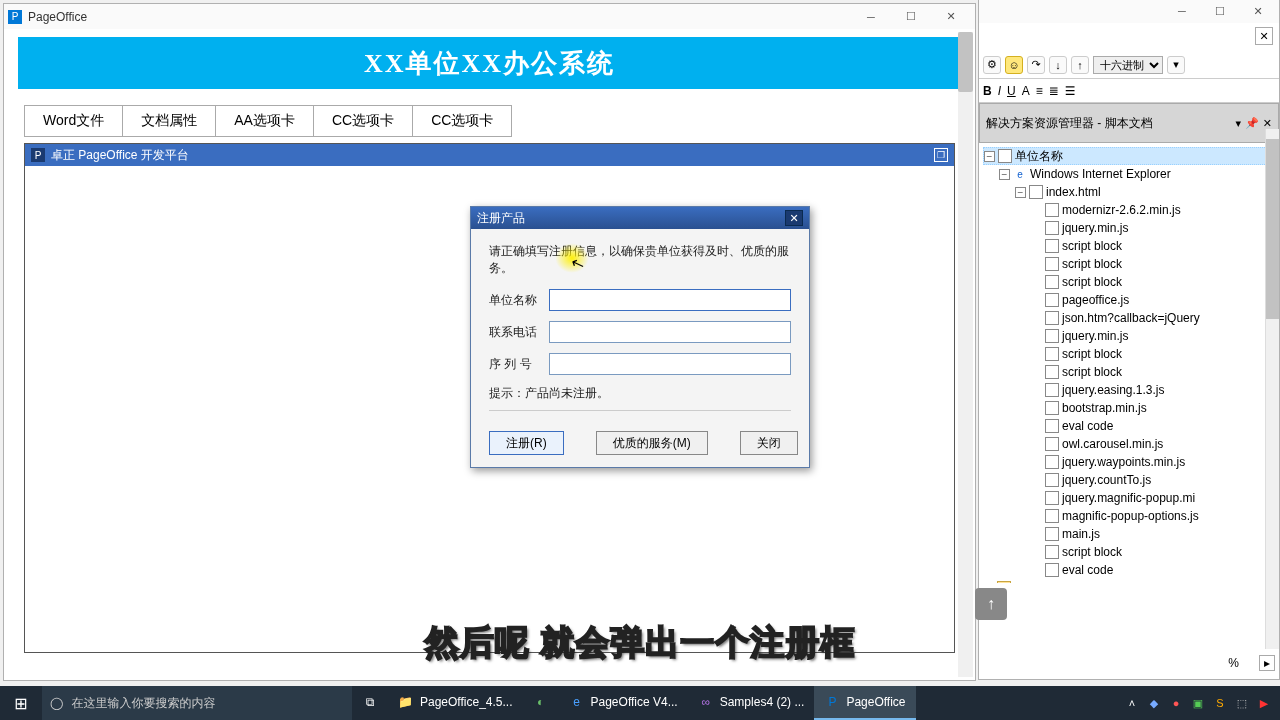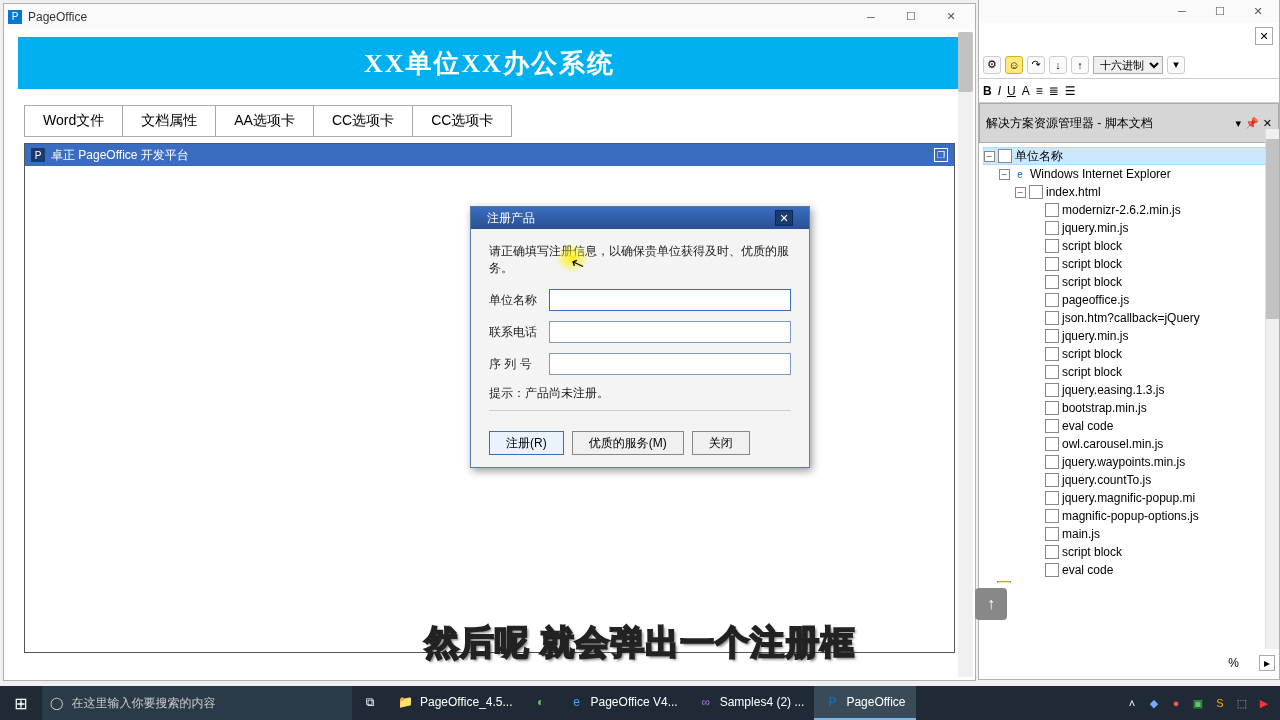--- a/index.html
+++ b/index.html
@@ -24,32 +24,32 @@
 .inner-title .max { width: 14px; height: 14px; border: 1px solid #fff; font-size: 9px; display:flex; align-items:center; justify-content:center; cursor:pointer;}
 .inner-menu { height: 20px; background: #d6e5fb; border-bottom: 1px solid #a0b8e0; font-size: 12px; padding: 2px 6px; color: #222; }
 .inner-body { flex: 1; background: #fff; }
 
 
 .pseudo-scroll { position:absolute; right:2px; top:28px; width:15px; height:645px; background:#f0f0f0; }
 .pseudo-scroll .thumb{ width:100%; height:60px; background:#c2c2c2; border-radius:2px; }
 
 
 .dialog { position: absolute; left: 470px; top: 206px; width: 340px; background: #f4f4f4; border: 1px solid #5a7aa8; box-shadow: 2px 3px 8px rgba(0,0,0,0.4); }
-.dialog-title { height: 22px; background: linear-gradient(#3a6dc0,#2a5090); color: #fff; font-size: 12px; display: flex; align-items: center; padding: 0 16px; }
+.dialog-title { height: 22px; background: linear-gradient(#3a6dc0,#2a5090); color: #fff; font-size: 12px; display: flex; align-items: center; padding: 0 6px; }
 .dialog-title .spacer { flex: 1; }
 .dialog-title .x { width: 18px; height: 16px; background: #1a3a70; border:1px solid #0a2a50; display:flex;align-items:center;justify-content:center; cursor:pointer; font-size:11px;}
 .dialog-body { padding: 14px 18px 10px 18px; font-size: 12px; color: #222; }
 .dialog-body .hint { margin-bottom: 12px; }
 .form-row { display: flex; align-items: center; margin-bottom: 10px; }
 .form-row label { width: 60px; }
 .form-row input { flex: 1; height: 22px; border: 1px solid #7a9ac0; padding: 0 4px; font-size: 12px; }
 .form-row input.focused { border-color:#3a6dc0; }
 .tip { margin-top: 4px; }
 .dialog-sep { border-top:1px solid #ccc; margin: 8px 0 10px 0; }
-.dialog-buttons { display: flex; gap: 8px; padding: 0 0 12px 18px; }
+.dialog-buttons { display: flex; gap: 32px; padding: 0 0 12px 18px; }
 .dialog-buttons button { height: 24px; padding: 0 16px; font-size: 12px; background: #f0f0f0; border: 1px solid #888; cursor: pointer; }
 .dialog-buttons button.primary { border: 1px solid #3a6dc0; background:#eaf2fc; }
 
 
 .side-window { position: absolute; left: 978px; top: -2px; width: 302px; height: 682px; background: #fff; border: 1px solid #b0b0b0; }
 .side-titlebar { height: 24px; display:flex; justify-content:flex-end; align-items:center; padding-right:2px; background:#fafafa;}
 .side-titlebar .winbtn{ width:38px; height:20px; display:flex; align-items:center; justify-content:center; font-size:11px; color:#555; cursor:pointer;}
 .side-tab { position: relative; height: 28px; display:flex; align-items:center; }
 .side-tab .close-small { position:absolute; right:6px; top:4px; width:18px; height:18px; border:1px solid #aaa; background:#fff; font-size:11px; display:flex;align-items:center;justify-content:center; cursor:pointer;}
 .side-toolbar1 { height: 28px; border-bottom:1px solid #ccc; display:flex; align-items:center; padding:0 4px; gap:4px;}

